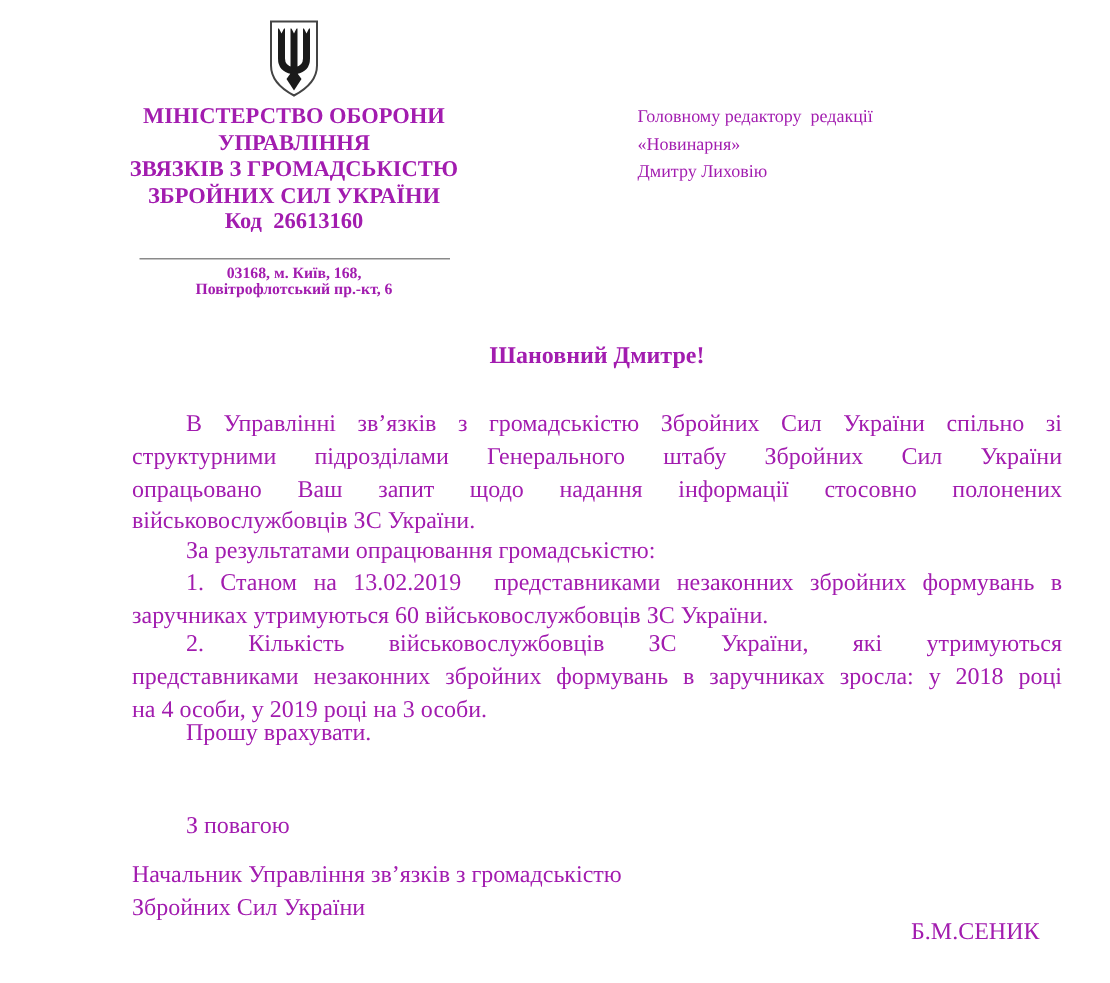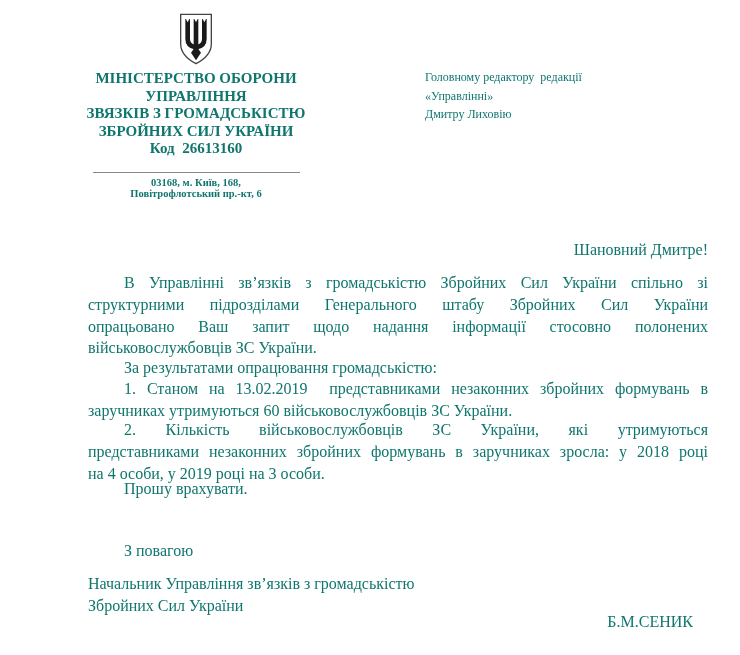--- a/index.html
+++ b/index.html
@@ -1,32 +1,32 @@
 <!DOCTYPE html>
 <html lang="uk"><head>
 <meta charset="utf-8">
 <title>Letter</title>
 <style>
   html,body{margin:0;padding:0;background:#fff;}
   .page{
     position:relative;width:740px;height:655px;background:#ffffff;
-    font-family:"Liberation Serif", serif;color:#0f766e;overflow:hidden;
+    font-family:"Liberation Serif", serif;color:#a21caf;overflow:hidden;
   }
   
   .letterhead{position:absolute;left:57px;top:12px;width:278px;text-align:center;}
   .emblem{display:block;margin:0 auto;}
   .org-block{margin-top:4px;}
   .org-line{font-weight:bold;font-size:15px;line-height:17.5px;white-space:nowrap;}
   .sep{width:207px;height:0;margin:14px auto 4px auto;border-top:1px solid #8a8a8a;}
   .addr-line{font-weight:bold;font-size:10.5px;line-height:11.5px;white-space:nowrap;}
   
   .addressee{position:absolute;left:425px;top:68px;font-size:12px;line-height:18.5px;}
   
   .bodycol{position:absolute;left:88px;width:620px;font-size:16px;line-height:21.8px;}
-  .salutation{top:239px;text-align:right;}
+  .salutation{top:227px;text-align:center;font-weight:bold;}
   .line{text-align:justify;text-align-last:justify;}
   .line.last{text-align:left;text-align-last:left;}
   .indent{text-indent:36px;}
   #p1{top:272px;} #p2{top:357px;} #p3{top:378px;} #p4{top:419px;} #p5{top:478px;}
   #closing{top:540px;}
   #sigtitle{top:573px;}
   #signame{top:611px;text-align:right;padding-right:15px;box-sizing:border-box;}
 </style>
 </head>
 <body>
@@ -53,21 +53,21 @@
     </div>
     <div class="sep"></div>
     <div>
       <div class="addr-line">03168, м. Київ, 168,</div>
       <div class="addr-line">Повітрофлотський пр.-кт, 6</div>
     </div>
   </div>
 
   <div class="addressee">
     <div>Головному редактору&nbsp; редакції</div>
-    <div>«Управлінні»</div>
+    <div>«Новинарня»</div>
     <div>Дмитру Лиховію</div>
   </div>
 
   <div class="bodycol salutation">Шановний Дмитре!</div>
 
   <div class="bodycol" id="p1">
     <div class="line indent">В Управлінні зв’язків з громадськістю Збройних Сил України спільно зі</div>
     <div class="line">структурними підрозділами Генерального штабу Збройних Сил України</div>
     <div class="line">опрацьовано Ваш запит щодо надання інформації стосовно полонених</div>
     <div class="line last">військовослужбовців ЗС України.</div>

